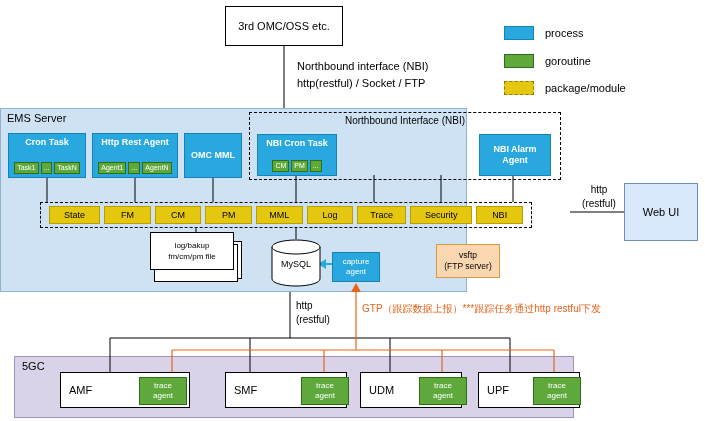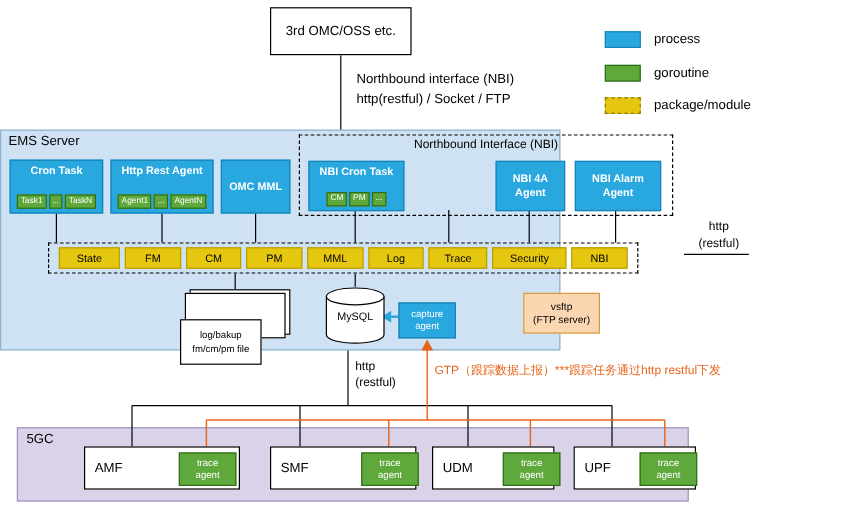--- a/index.html
+++ b/index.html
@@ -149,70 +149,70 @@
 
     <div class="proc-box proc" style="left:7px;top:21px;width:80px;height:42px">
       <div class="proc-label">NBI Cron Task</div>
       <div class="children">
         <span class="gbox">CM</span>
         <span class="gbox">PM</span>
         <span class="gbox">...</span>
       </div>
     </div>
 
-    <div class="proc-box proc proc-center" style="left:163px;top:21px;width:58px;height:42px;padding:0 6px">
-      <span>NBI 4A Agent</span>
-    </div>
     <div class="proc-box proc proc-center" style="left:229px;top:21px;width:72px;height:42px;padding:0 8px">
       <span>NBI Alarm Agent</span>
     </div>
   </div>
 
   <div class="abs modrow" style="left:40px;top:202px;width:492px;height:26px">
     <span class="ytile" style="flex:1.1">State</span>
     <span class="ytile" style="flex:1">FM</span>
     <span class="ytile" style="flex:1">CM</span>
     <span class="ytile" style="flex:1">PM</span>
     <span class="ytile" style="flex:1">MML</span>
     <span class="ytile" style="flex:1">Log</span>
     <span class="ytile" style="flex:1.05">Trace</span>
     <span class="ytile" style="flex:1.35">Security</span>
     <span class="ytile" style="flex:1">NBI</span>
   </div>
 
   <div class="abs filecard" style="left:158px;top:241px;width:84px;height:38px"></div>
   <div class="abs filecard" style="left:154px;top:244px;width:84px;height:38px"></div>
-  <div class="abs filecard filetext" style="left:150px;top:266px;width:68px;height:38px">
+  <div class="abs filecard filetext" style="left:150px;top:232px;width:84px;height:38px">
     <div>log/bakup</div>
     <div>fm/cm/pm file</div>
   </div>
 
   <div class="abs mysql-label" style="left:272px;top:259px;width:48px">MySQL</div>
 
   <div class="abs proc capture" style="left:332px;top:252px;width:48px;height:30px">
     <span>capture agent</span>
   </div>
 
   <div class="abs ftpbox" style="left:436px;top:244px;width:64px;height:34px">
     <div>vsftp</div>
     <div>(FTP server)</div>
   </div>
 
   <div class="abs small-note" style="left:576px;top:183px;width:46px;text-align:center">
     <div>http</div>
     <div>(restful)</div>
   </div>
+  <div class="abs webui" style="left:624px;top:183px;width:74px;height:58px">
+    <span>Web UI</span>
+  </div>
 
   <div class="abs small-note" style="left:296px;top:299px;width:46px">
     <div>http</div>
     <div>(restful)</div>
   </div>
   <div class="abs gtp" style="left:362px;top:302px">GTP（跟踪数据上报）***跟踪任务通过http restful下发</div>
 
-  <div class="abs nfbox" style="left:70px;top:372px;width:130px;height:36px">
+  <div class="abs nfbox" style="left:60px;top:372px;width:130px;height:36px">
     <span class="nfname">AMF</span>
     <div class="traceagent" style="left:78px;top:4px;width:48px;height:28px">trace agent</div>
   </div>
   <div class="abs nfbox" style="left:225px;top:372px;width:122px;height:36px">
     <span class="nfname">SMF</span>
     <div class="traceagent" style="left:75px;top:4px;width:48px;height:28px">trace agent</div>
   </div>
   <div class="abs nfbox" style="left:360px;top:372px;width:102px;height:36px">
     <span class="nfname">UDM</span>
     <div class="traceagent" style="left:58px;top:4px;width:48px;height:28px">trace agent</div>

